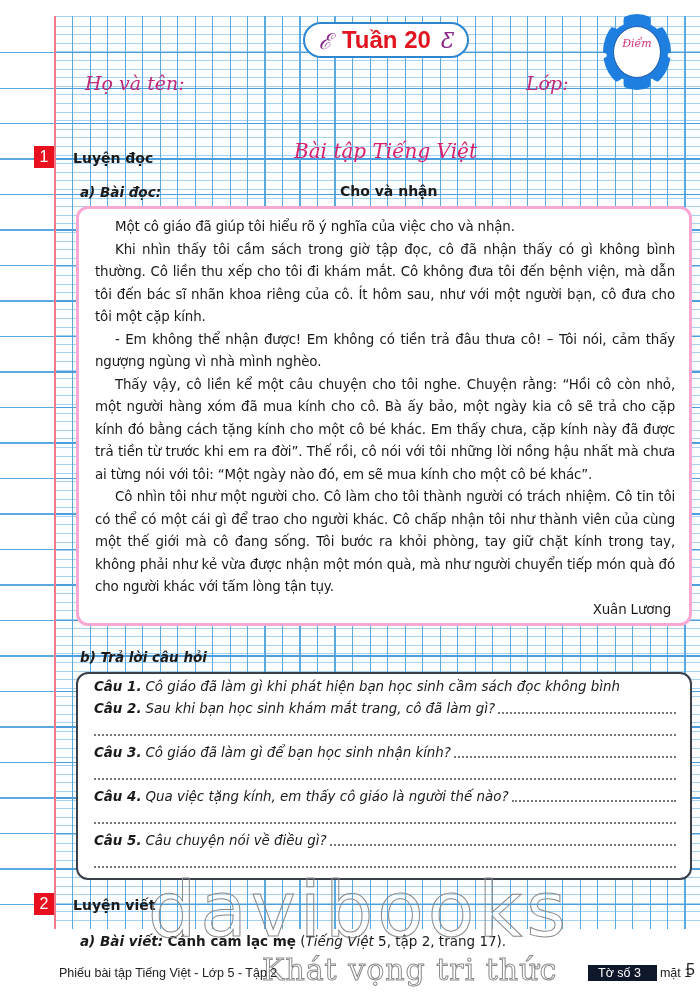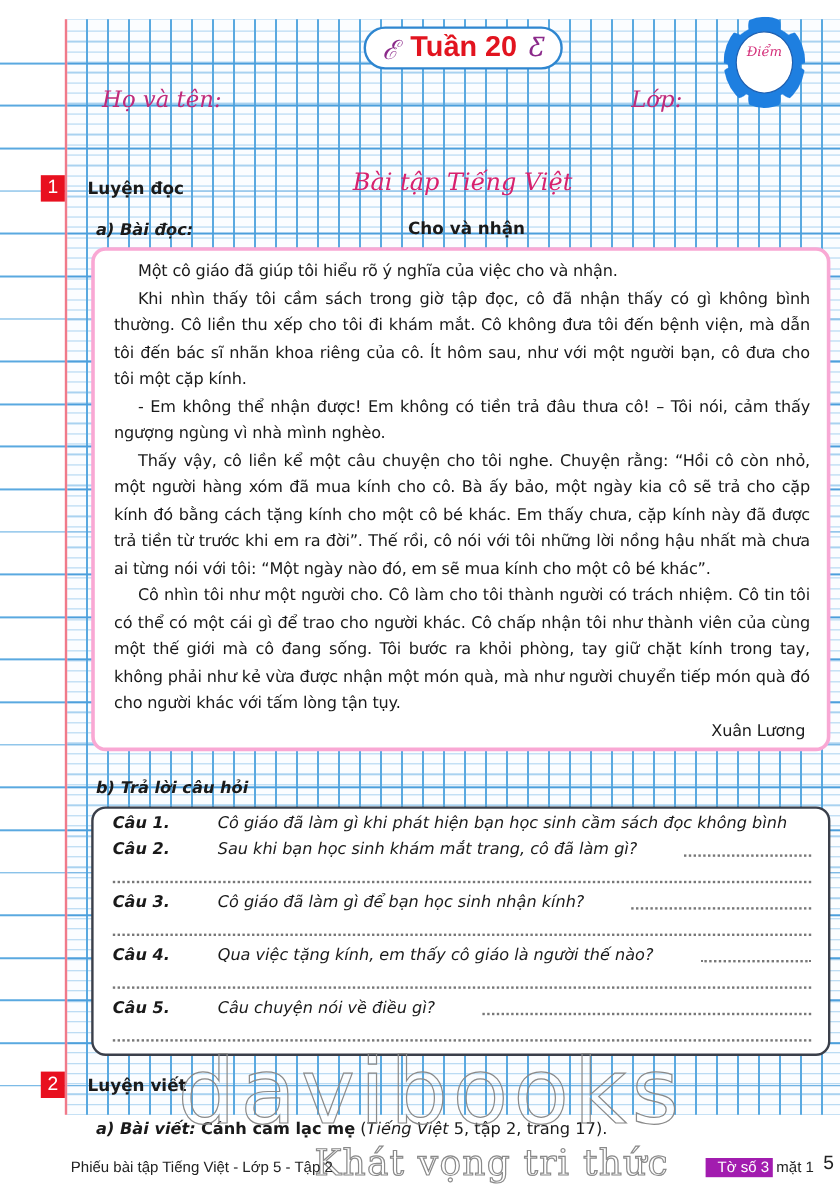--- a/index.html
+++ b/index.html
@@ -78,21 +78,21 @@
   }
   .passage p { text-indent: 20px; }
   .passage .author { text-align: right; text-indent: 0; padding-right: 4px; }
 
   
   .questions {
     position: absolute; left: 76px; top: 672px; width: 616px; height: 208px;
     background: #fff; border: 2px solid #3a3f4a; border-radius: 12px;
     padding: 2px 14px 0 16px; font-size: 13.4px; line-height: 22px; font-style: italic;
   }
-  .q { display: flex; align-items: flex-end; gap: 36px; }
+  .q { display: flex; align-items: flex-end; }
   .q b { font-style: italic; margin-right: 4px; white-space: nowrap; }
   .q .text { white-space: nowrap; }
   .dots { flex: 1; border-bottom: 2px dotted #777; margin: 0 0 6px 3px; height: 1px; }
   .dotline { height: 22px; display: flex; align-items: flex-end; }
   .dotline .dots { margin-left: 0; }
 
   .write-line { position: absolute; left: 80px; top: 933px; font-size: 13.5px; }
   .write-line .lbl { font-weight: bold; font-style: italic; }
   .write-line .ttl { font-weight: bold; }
   .write-line .ref-i { font-style: italic; }
@@ -103,21 +103,21 @@
     color: transparent; -webkit-text-stroke: 1px #8a8a8a; letter-spacing: 4px; line-height: 1;
   }
   .wm2 {
     position: absolute; left: 262px; top: 952px; font-family: "DejaVu Serif", serif; font-size: 30px;
     color: transparent; -webkit-text-stroke: 1px #8a8a8a; letter-spacing: 1px;
   }
 
   
   .footer-left { position: absolute; left: 59px; top: 966px; font-family: "Liberation Sans", sans-serif; font-size: 12.5px; color: #222; }
   .footer-sheet { position: absolute; left: 588px; top: 965px; display: flex; align-items: center; font-family: "Liberation Sans", sans-serif; font-size: 12.5px; }
-  .sheet-tag { background: #a21caf; color: #fff; padding: 1px 3px 1px 10px; }
+  .sheet-tag { background: #0f172a; color: #fff; padding: 1px 16px 1px 10px; }
   .side-lbl { margin-left: 3px; color: #222; }
   .page-num { position: absolute; left: 686px; top: 961px; font-family: "Liberation Sans", sans-serif; font-size: 16px; color: #222; }
 </style>
 </head>
 <body>
 
 <div class="left-margin"></div>
 <div class="grid"></div>
 <div class="red-line"></div>
 

